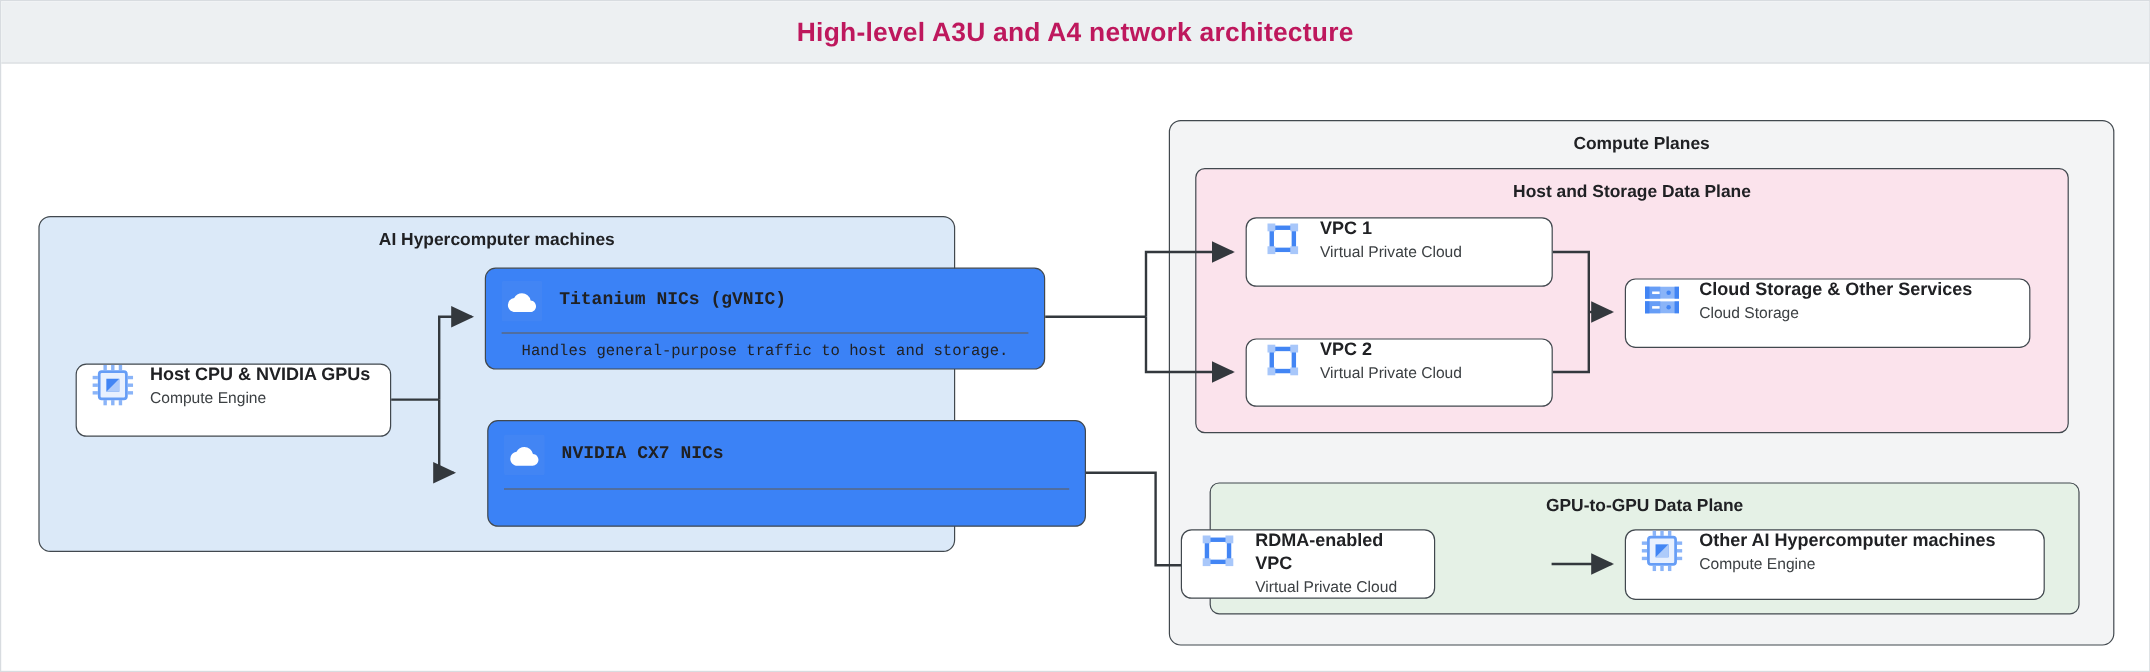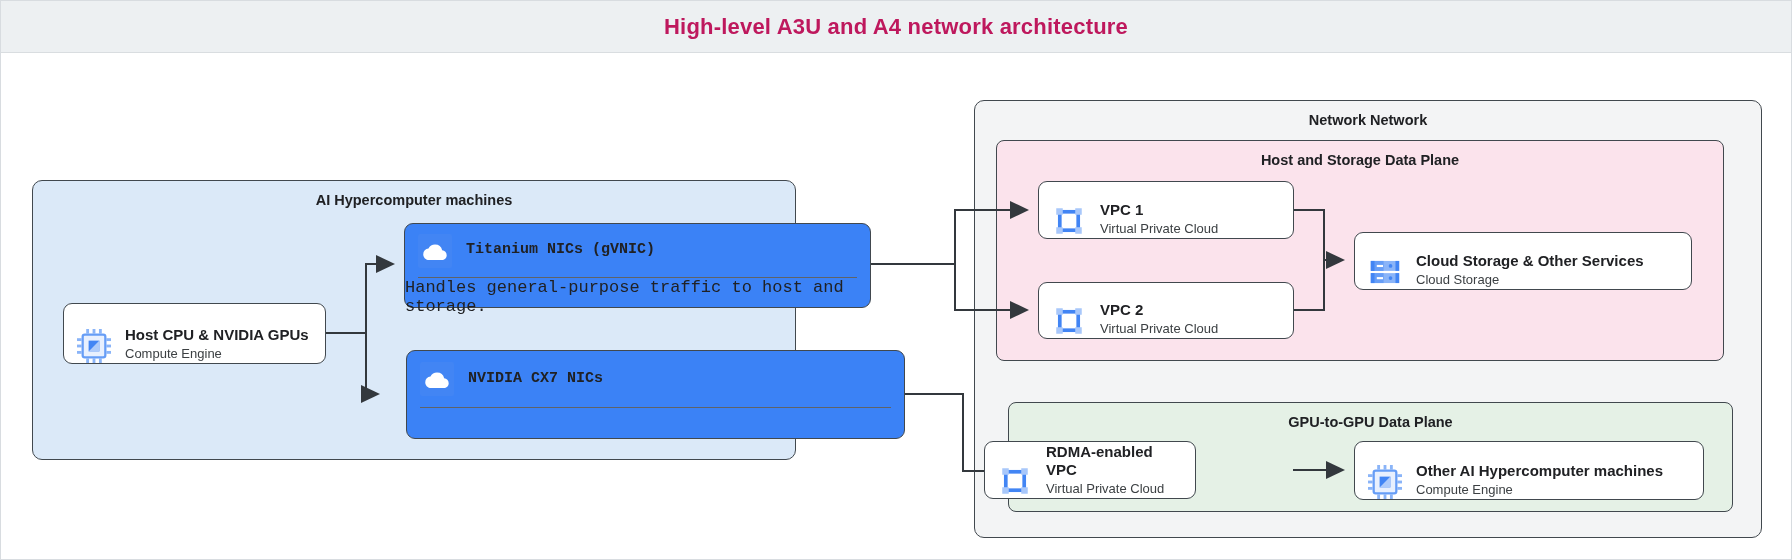--- a/index.html
+++ b/index.html
@@ -13,61 +13,61 @@
   .container { position:absolute; border:1.6px solid #41484e; border-radius:10px; box-sizing:border-box; }
   .c-label { position:absolute; top:11px; left:0; right:0; text-align:center;
              font-size:14.5px; font-weight:bold; color:#202124; }
 
   #ai-machines   { left:31px;  top:179px; width:764px; height:280px; background:#dbe9f8; }
   #net-planes    { left:973px; top:99px;  width:788px; height:438px; background:#f3f4f5; }
   #host-plane    { left:995px; top:139px; width:728px; height:221px; background:#fbe3ec; border-radius:8px; }
   #gpu-plane     { left:1007px;top:401px; width:725px; height:110px; background:#e5f1e6; border-radius:8px; }
 
   .node { position:absolute; background:#ffffff; border:1.6px solid #41484e; border-radius:9px;
-          box-sizing:border-box; display:flex; align-items:flex-end; gap:14px; padding:0 13px; }
+          box-sizing:border-box; display:flex; align-items:flex-start; gap:14px; padding:0 13px; }
   .n-title { font-size:15px; font-weight:bold; color:#202124; line-height:1.25; }
   .n-sub   { font-size:13px; color:#3c4043; line-height:1.3; margin-top:1px; }
 
   #node-host    { left:62px;   top:302px; width:263px; height:61px; }
   #node-vpc1    { left:1037px; top:180px; width:256px; height:58px; }
   #node-vpc2    { left:1037px; top:281px; width:256px; height:57px; }
   #node-storage { left:1353px; top:231px; width:338px; height:58px; }
   #node-rdma    { left:983px; top:440px; width:212px; height:58px; }
   #node-other   { left:1353px; top:440px; width:350px; height:59px; }
 
   .nic { position:absolute; background:#3b82f6; border:1.6px solid #41484e; border-radius:9px;
          box-sizing:border-box; display:flex; flex-direction:column;font-family:Liberation Mono, monospace; }
   #node-titanium { left:403px; top:222px; width:467px; height:85px; }
   #node-cx7      { left:388px; top:349px; width:499px; height:89px;margin-left:17px; }
   .nic-head { display:flex; align-items:center; gap:14px; padding:0 13px; flex:0 0 auto; }
   #node-titanium .nic-head { height:53px; }
   #node-cx7 .nic-head      { height:56px; }
   .nic-divider { border:none; border-top:1.5px solid #5f6368; margin:0 13px; }
   .nic-desc { flex:1; display:flex; align-items:center; justify-content:center;
-              font-size:17px; color:#202124; }
+              font-size:13px; color:#202124; }
 
   .icon { flex:0 0 auto; width:34px; height:34px; display:block; }
 
   .wires { position:absolute; left:0; top:0; pointer-events:none; }
 </style>
 </head>
 <body>
 
 <div class="page">
 
   <div class="header">
     <div class="title">High-level A3U and A4 network architecture</div>
   </div>
 
   <div class="container" id="ai-machines">
     <div class="c-label">AI Hypercomputer machines</div>
   </div>
 
   <div class="container" id="net-planes">
-    <div class="c-label">Network Network</div>
+    <div class="c-label">Compute Planes</div>
   </div>
   <div class="container" id="host-plane">
     <div class="c-label">Host and Storage Data Plane</div>
   </div>
   <div class="container" id="gpu-plane">
     <div class="c-label">GPU-to-GPU Data Plane</div>
   </div>
 
   <svg class="wires" width="1792" height="560">
     <defs>

